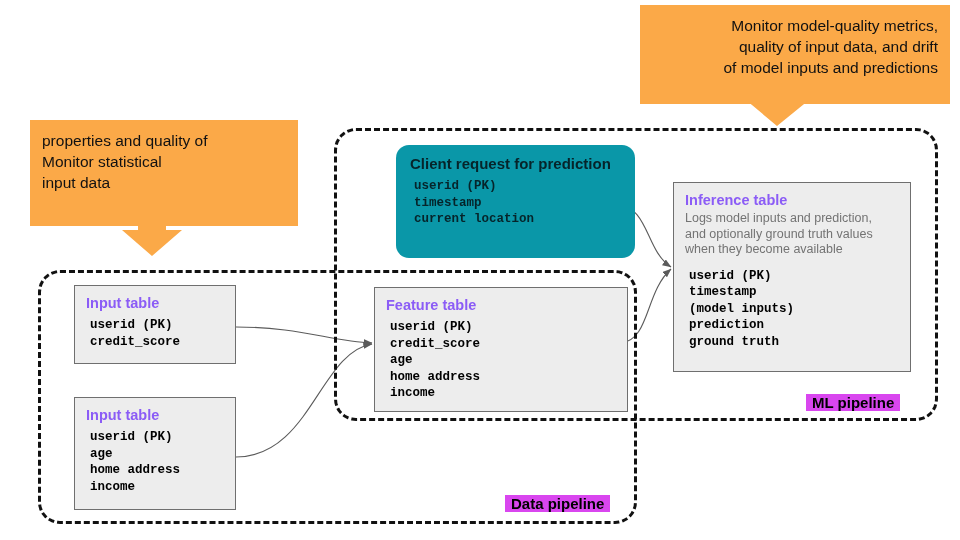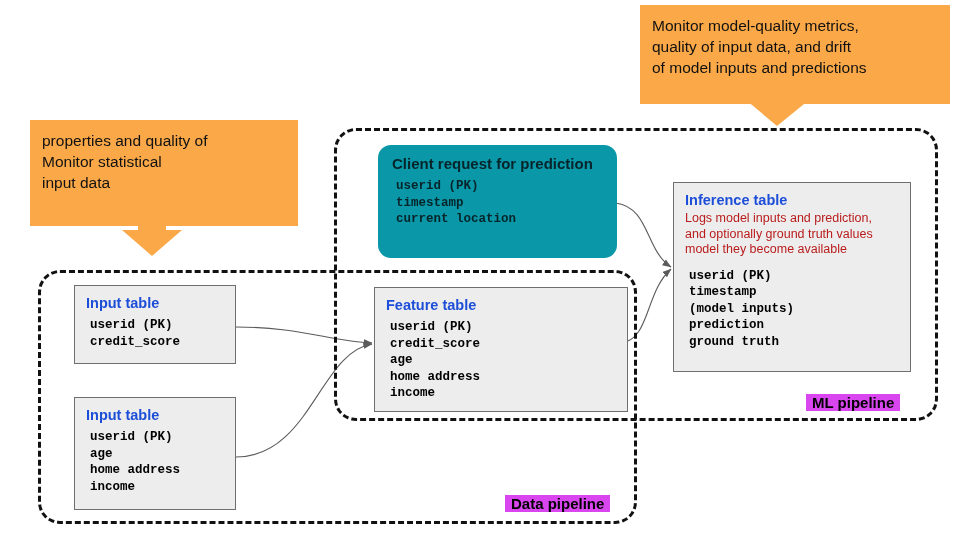--- a/index.html
+++ b/index.html
@@ -49,29 +49,29 @@
   .ebox.teal {
     background:#0A97A8;
     border:none;
     border-radius:13px;
     padding:10px 12px 10px 14px;
   }
   .ebox-title {
     font-family:"Liberation Sans", sans-serif;
     font-weight:bold;
     font-size:14.5px;
-    color:#1d4ed8;
+    color:#8b5cf6;
     line-height:18px;
     margin-bottom:5px;
     white-space:nowrap;
   }
   .ebox-desc {
     font-family:"Liberation Sans", sans-serif;
     font-size:12.5px;
-    color:#b91c1c;
+    color:#737373;
     line-height:15.5px;
     margin-top:-3px;
     margin-bottom:6px;
   }
   .ebox-desc div { white-space:nowrap; }
   .fields {
     font-family:"Liberation Mono", monospace;
     font-weight:bold;
     font-size:12.5px;
     line-height:16.5px;
@@ -115,46 +115,46 @@
     <div class="callout" style="width:244px; height:88px;">
       <div class="callout-line">properties and quality of</div>
       <div class="callout-line">Monitor statistical</div>
       <div class="callout-line">input data</div>
     </div>
   </div>
   <svg class="abs" style="left:118px; top:206px; width:70px; height:52px;">
     <polygon points="20,0 48,0 48,24 64,24 34,50 4,24 20,24" fill="#FBA948"></polygon>
   </svg>
 
-  <div class="abs" style="left:640px; top:5px; width:286px; height:81px;">
+  <div class="abs" style="left:640px; top:5px; width:286px; height:81px;text-align:right;">
     <div class="callout" style="width:286px; height:81px;">
       <div class="callout-line">Monitor model-quality metrics,</div>
       <div class="callout-line">quality of input data, and drift</div>
       <div class="callout-line">of model inputs and predictions</div>
     </div>
   </div>
   <svg class="abs" style="left:742px; top:84px; width:72px; height:43px;">
     <polygon points="21,0 50,0 50,16 67,16 35,42 4,16 21,16" fill="#FBA948"></polygon>
   </svg>
 
-  <div class="abs ebox teal" style="left:378px; top:145px; width:239px; height:113px;">
+  <div class="abs ebox teal" style="left:396px; top:145px; width:239px; height:113px;">
     <div class="ebox-title">Client request for prediction</div>
     <div class="fields">
       <div>userid (PK)</div>
       <div>timestamp</div>
       <div>current location</div>
     </div>
   </div>
 
   <div class="abs ebox" style="left:673px; top:182px; width:238px; height:190px;">
     <div class="ebox-title">Inference table</div>
     <div class="ebox-desc">
       <div>Logs model inputs and prediction,</div>
       <div>and optionally ground truth values</div>
-      <div>model they become available</div>
+      <div>when they become available</div>
     </div>
     <div class="fields" style="margin-top:10px;">
       <div>userid (PK)</div>
       <div>timestamp</div>
       <div>(model inputs)</div>
       <div>prediction</div>
       <div>ground truth</div>
     </div>
   </div>
 

